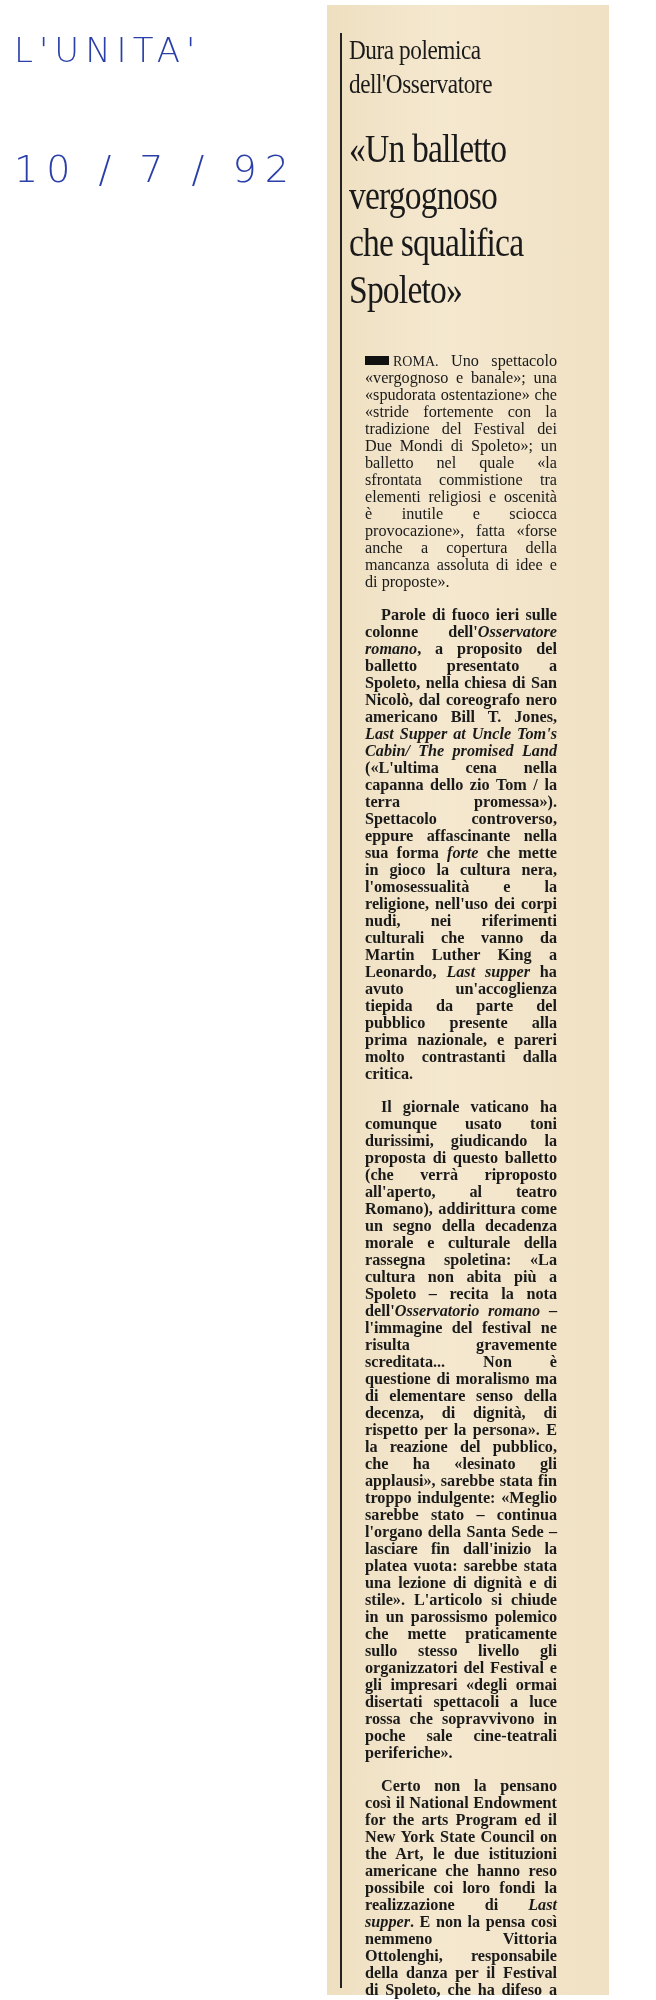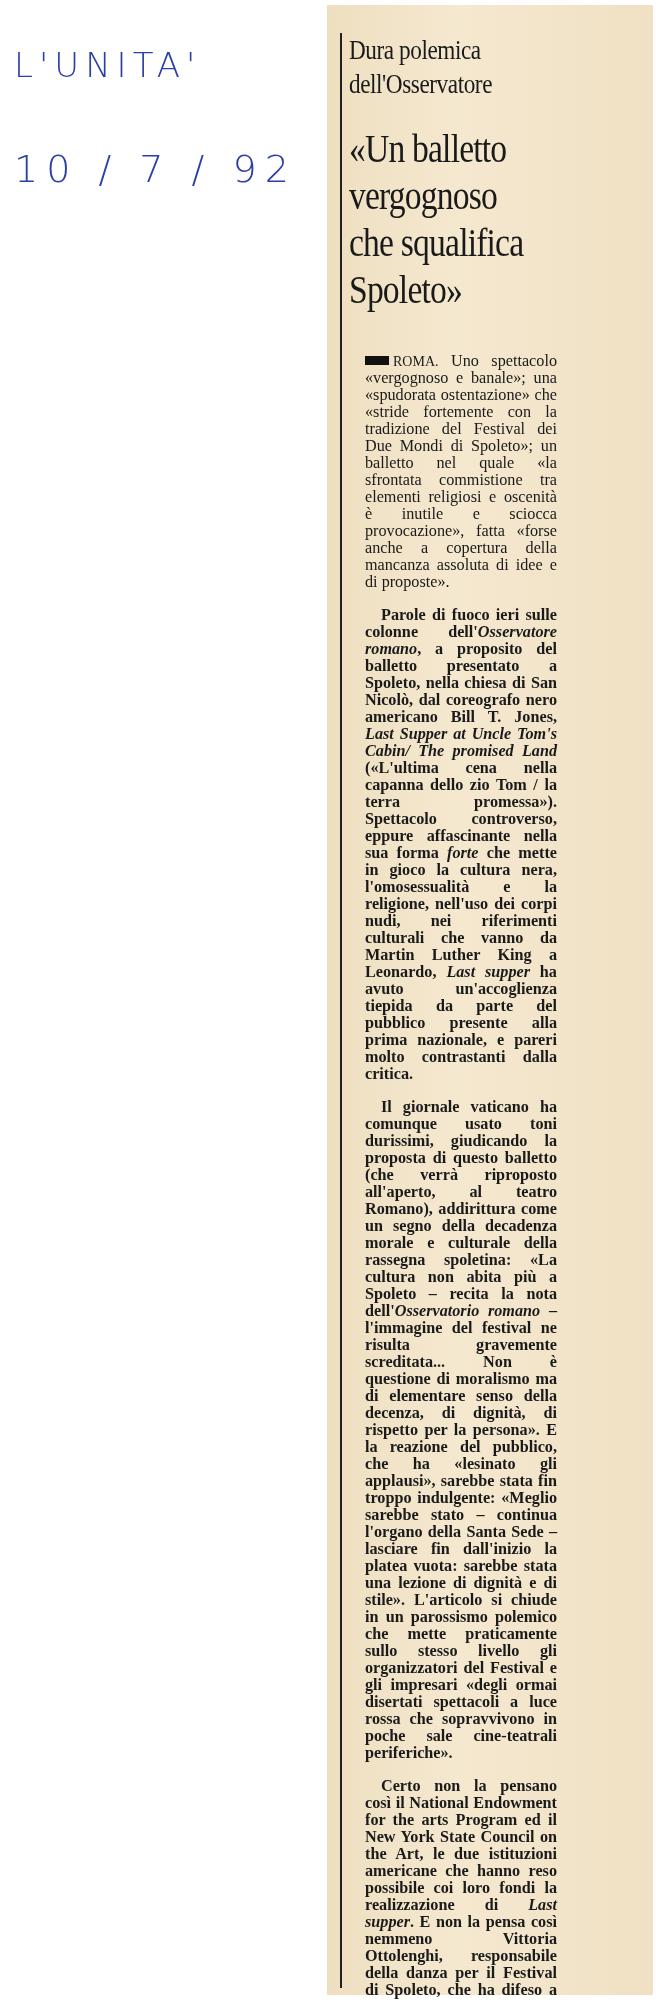--- a/index.html
+++ b/index.html
@@ -1,20 +1,20 @@
 <!DOCTYPE html>
 <html><head>
 <meta charset="utf-8">
 <style>
   html, body { margin:0; padding:0; }
   body { width:656px; height:2000px; background:#ffffff; position:relative; overflow:hidden; }
   .note { position:absolute; left:14px; color:#2a3fa8; font-family:"DejaVu Sans", sans-serif; font-weight:200; letter-spacing:6px; }
-  .note.source { top:45px; font-size:34px; }
+  .note.source { top:30px; font-size:34px; }
   .note.date { top:115px; font-size:38px; letter-spacing:8px;margin-top:32px; }
-  .clip { position:absolute; left:327px; top:5px; width:326px; height:1990px; background:#f3e6cc;
+  .clip { position:absolute; left:327px; top:5px; width:282px; height:1990px; background:#f3e6cc;
           background-image: linear-gradient(90deg, rgba(230,210,170,0.35), rgba(250,240,220,0.2) 40%, rgba(235,215,180,0.35)); }
   .rule { position:absolute; left:13px; top:28px; width:2px; height:1955px; background:#222; }
   .content { position:absolute; left:22px; top:28px; width:224px; font-family:"Liberation Serif", serif; color:#1a1a1a; }
   .kicker { font-size:27px; line-height:34px; letter-spacing:-0.5px; transform:scaleX(0.86); transform-origin:left; white-space:nowrap; }
   .headline { margin-top:24px; font-size:41px; line-height:47px; letter-spacing:-1px; transform:scaleX(0.82); transform-origin:left; white-space:nowrap; }
   .body { margin-top:40px; font-size:16.2px; line-height:17px; text-align:justify; hyphens:manual; }
   .body p { margin:16px; }
   .body p + p { text-indent:16px;font-weight:bold; }
   .dateline-mark { display:inline-block; width:24px; height:9px; background:#111; margin-right:4px; vertical-align:1px; }
   .dateline { font-size:14px; }

